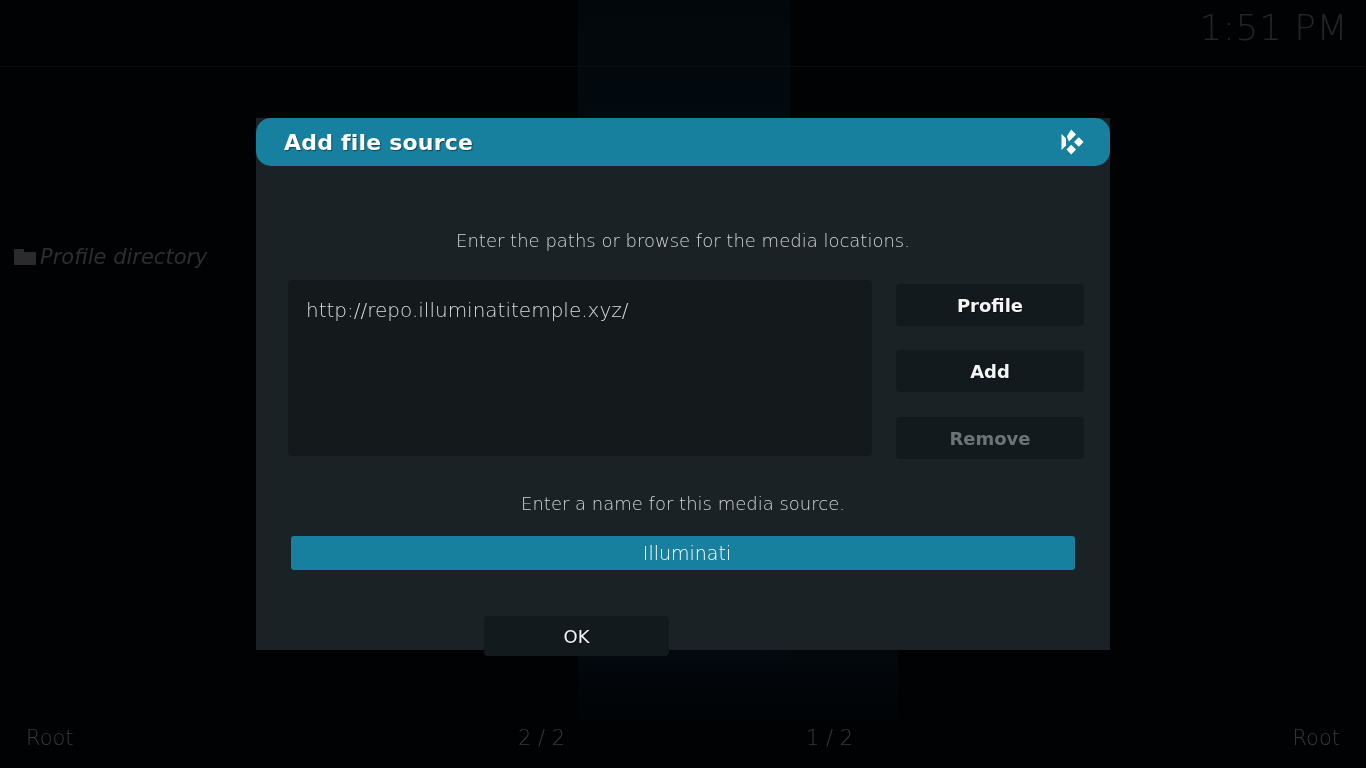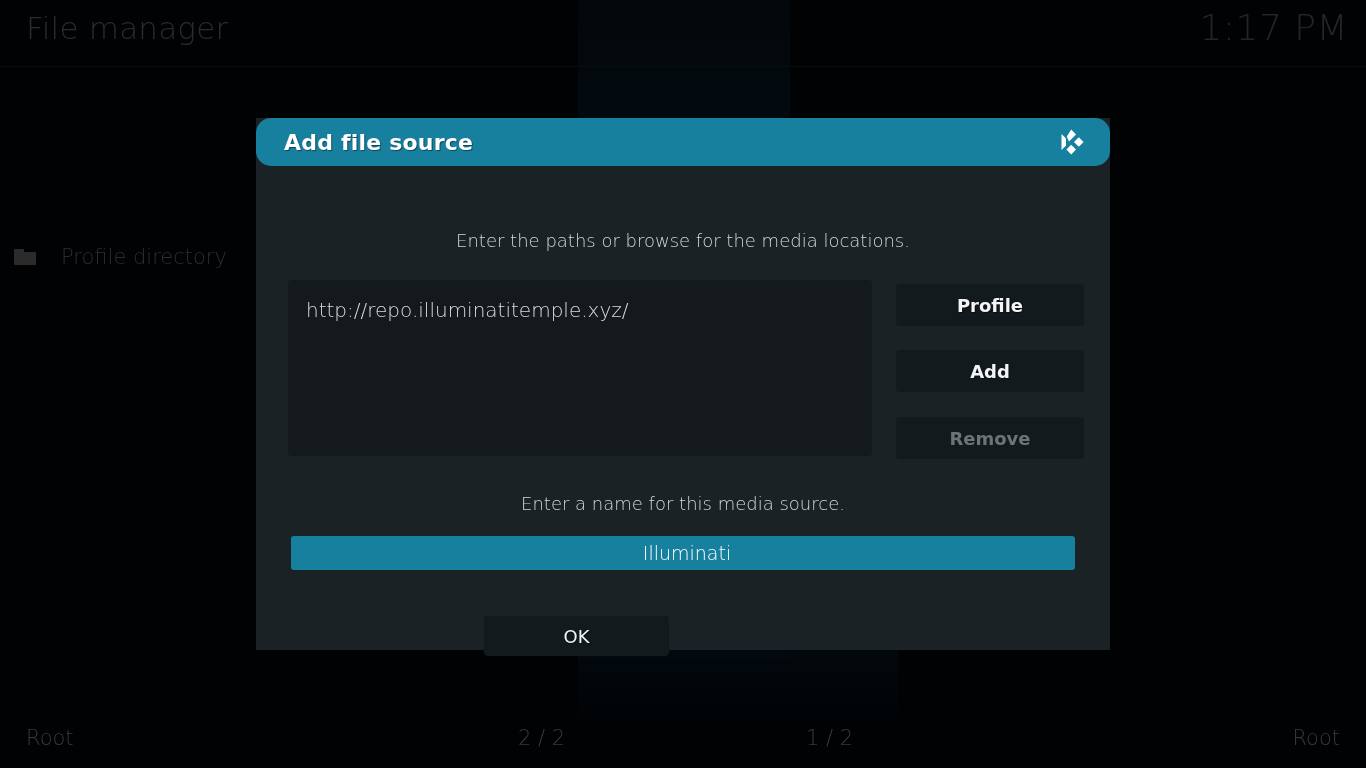--- a/index.html
+++ b/index.html
@@ -55,22 +55,23 @@
     width:1366px; height:1px;
     background:#0c0c0c;
   }
 
   
   .side-item {
     position:absolute;
     left:14px;
     display:flex;
     align-items:center;
-    gap:25px;
+    gap:4px;
     height:34px;
+    font-style:italic;
   }
   .side-item .label {
     font-size:21px;
     color:#2e2e2e;
     font-weight:300;
   }
   .folder-ico {
     position:relative;
     width:22px; height:16px;
     flex:0 0 auto;
@@ -224,22 +225,21 @@
   .btn-cancel { left:440px; width:187px; }
 </style>
 </head>
 <body>
 
 <div id="screen">
 
   <div class="bg-glow"></div>
   <div class="bg-glow2"></div>
 
-  <div class="bg-title">File manager</div>
-  <div class="bg-clock">1:17 PM</div>
+  <div class="bg-clock">1:51 PM</div>
   <div class="topline"></div>
 
   <div class="side-item" style="top:240px;">
     <span class="folder-ico">
       <span class="tab"></span>
         <span class="body"></span>
     </span>
     <span class="label">Profile directory</span>
   </div>
 

